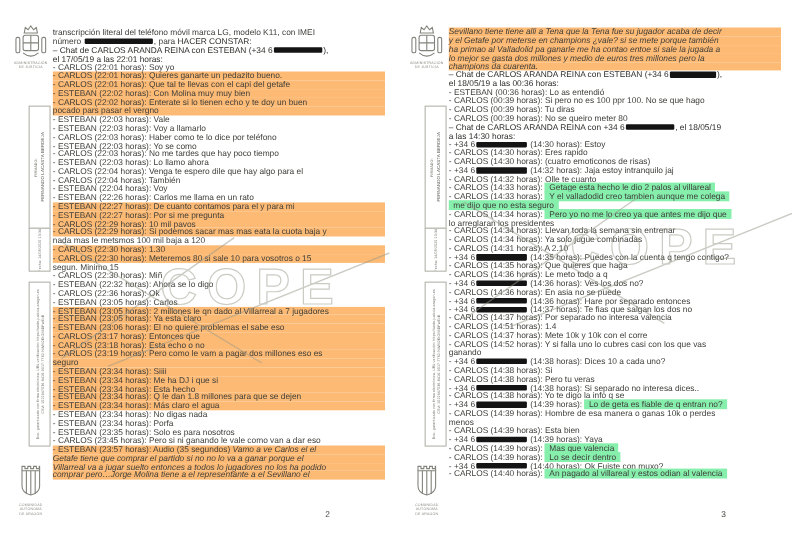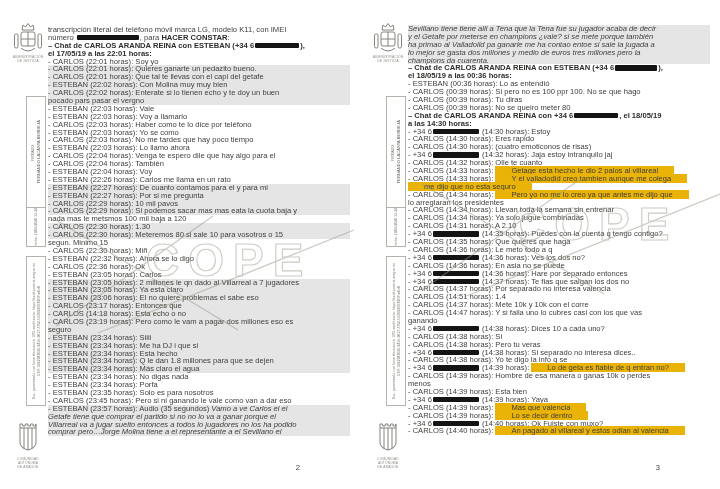--- a/index.html
+++ b/index.html
@@ -24,24 +24,24 @@
   .verbox{top:238px;height:150px;}
   .vcol{writing-mode:vertical-rl;transform:rotate(180deg);white-space:nowrap;
         font-size:4px;color:#5c5c55;letter-spacing:.1px;}
   .vcol.small{font-size:3.3px;color:#6e6e66;}
 
   
   .content{position:absolute;top:0;z-index:2;}
   #content-0{left:48px;top:26px;width:302px;}
   #content-1{left:48px;top:25px;width:302px;}
   .line{height:7.9px;line-height:7.9px;font-size:7.6px;white-space:nowrap;}
-  .line .b{font-weight:bold;color:#2d2d2a;}
+  .line .b{font-weight:normal;color:#2d2d2a;}
   .line .i{font-style:italic;}
-  .hl-line{background:#e5e5e5;}
-  .hl{background:#eab308;padding:0 16px;}
+  .hl-line{background:#fdba74;}
+  .hl{background:#86efac;padding:0 4px;}
   .redact{display:inline-block;height:5.5px;background:#141414;border-radius:1px;
           vertical-align:-0.5px;margin:0 1px;}
   .pagenum{position:absolute;right:60px;bottom:17px;font-size:7.6px;color:#3e3e3a;}
 
   
   .watermark{position:absolute;z-index:3;pointer-events:none;opacity:.5;}
   #wm-0{left:38px;top:208px;}
   #wm-1{left:44px;top:172px;}
   .watermark text{fill:none;stroke:#98988a;stroke-width:1.1;
       font-family:"Liberation Sans",sans-serif;font-weight:bold;font-size:46px;letter-spacing:9px;}
@@ -130,21 +130,21 @@
       <div class="line hl-line"><span>- CARLOS (22:30 horas): Meteremos 80 si sale 10 para vosotros o 15</span></div>
       <div class="line"><span>segun. Minimo 15</span></div>
       <div class="line"><span>- CARLOS (22:30 horas): Miñ</span></div>
       <div class="line"><span>- ESTEBAN (22:32 horas): Ahora se lo digo</span></div>
       <div class="line"><span>- CARLOS (22:36 horas): Ok</span></div>
       <div class="line"><span>- ESTEBAN (23:05 horas): Carlos</span></div>
       <div class="line hl-line"><span>- ESTEBAN (23:05 horas): 2 millones le qn dado al Villarreal a 7 jugadores</span></div>
       <div class="line hl-line"><span>- ESTEBAN (23:05 horas): Ya esta claro</span></div>
       <div class="line hl-line"><span>- ESTEBAN (23:06 horas): El no quiere problemas el sabe eso</span></div>
       <div class="line hl-line"><span>- CARLOS (23:17 horas): Entonces que</span></div>
-      <div class="line hl-line"><span>- CARLOS (14:18 horas): Esta echo o no</span></div>
+      <div class="line hl-line"><span>- CARLOS (23:18 horas): Esta echo o no</span></div>
       <div class="line hl-line"><span>- CARLOS (23:19 horas): Pero como le vam a pagar dos millones eso es</span></div>
       <div class="line hl-line"><span>seguro</span></div>
       <div class="line hl-line"><span>- ESTEBAN (23:34 horas): Siiii</span></div>
       <div class="line hl-line"><span>- ESTEBAN (23:34 horas): Me ha DJ i que si</span></div>
       <div class="line hl-line"><span>- ESTEBAN (23:34 horas): Esta hecho</span></div>
       <div class="line hl-line"><span>- ESTEBAN (23:34 horas): Q le dan 1.8 millones para que se dejen</span></div>
       <div class="line hl-line"><span>- ESTEBAN (23:34 horas): Más claro el agua</span></div>
       <div class="line"><span>- ESTEBAN (23:34 horas): No digas nada</span></div>
       <div class="line"><span>- ESTEBAN (23:34 horas): Porfa</span></div>
       <div class="line"><span>- ESTEBAN (23:35 horas): Solo es para nosotros</span></div>
@@ -237,21 +237,21 @@
       <div class="line"><span>- +34 6</span><span class="redact" style="width: 46px;"></span><span> (14:35 horas): Puedes con la cuenta q tengo contigo?</span></div>
       <div class="line"><span>- CARLOS (14:35 horas): Que quieres que haga</span></div>
       <div class="line"><span>- CARLOS (14:36 horas): Le meto todo a q</span></div>
       <div class="line"><span>- +34 6</span><span class="redact" style="width: 46px;"></span><span> (14:36 horas): Ves los dos no?</span></div>
       <div class="line"><span>- CARLOS (14:36 horas): En asia no se puede</span></div>
       <div class="line"><span>- +34 6</span><span class="redact" style="width: 46px;"></span><span> (14:36 horas): Hare por separado entonces</span></div>
       <div class="line"><span>- +34 6</span><span class="redact" style="width: 46px;"></span><span> (14:37 horas): Te fias que salgan los dos no</span></div>
       <div class="line"><span>- CARLOS (14:37 horas): Por separado no interesa valencia</span></div>
       <div class="line"><span>- CARLOS (14:51 horas): 1.4</span></div>
       <div class="line"><span>- CARLOS (14:37 horas): Mete 10k y 10k con el corre</span></div>
-      <div class="line"><span>- CARLOS (14:47 horas): Y si falla uno lo cubres casi con los que vas</span></div>
+      <div class="line"><span>- CARLOS (14:52 horas): Y si falla uno lo cubres casi con los que vas</span></div>
       <div class="line"><span>ganando</span></div>
       <div class="line"><span>- +34 6</span><span class="redact" style="width: 46px;"></span><span> (14:38 horas): Dices 10 a cada uno?</span></div>
       <div class="line"><span>- CARLOS (14:38 horas): Si</span></div>
       <div class="line"><span>- CARLOS (14:38 horas): Pero tu veras</span></div>
       <div class="line"><span>- +34 6</span><span class="redact" style="width: 46px;"></span><span> (14:38 horas): Si separado no interesa dices..</span></div>
       <div class="line"><span>- CARLOS (14:38 horas): Yo te digo la info q se</span></div>
       <div class="line"><span>- +34 6</span><span class="redact" style="width: 46px;"></span><span> (14:39 horas): </span><span class="hl">Lo de geta es fiable de q entran no?</span></div>
       <div class="line"><span>- CARLOS (14:39 horas): Hombre de esa manera o ganas 10k o perdes</span></div>
       <div class="line"><span>menos</span></div>
       <div class="line"><span>- CARLOS (14:39 horas): Esta bien</span></div>

